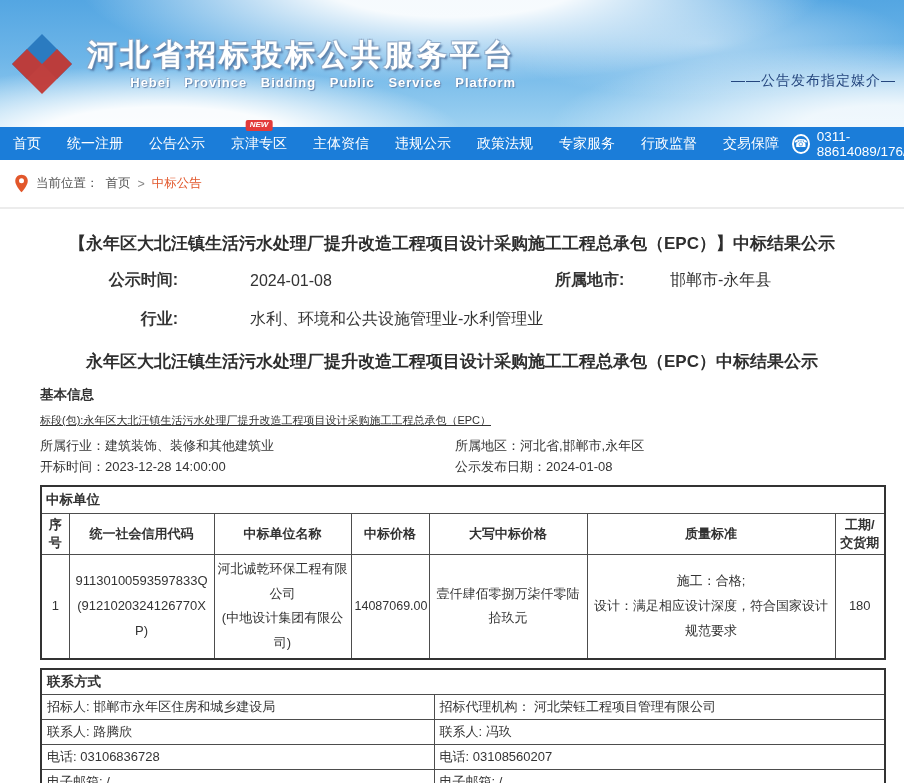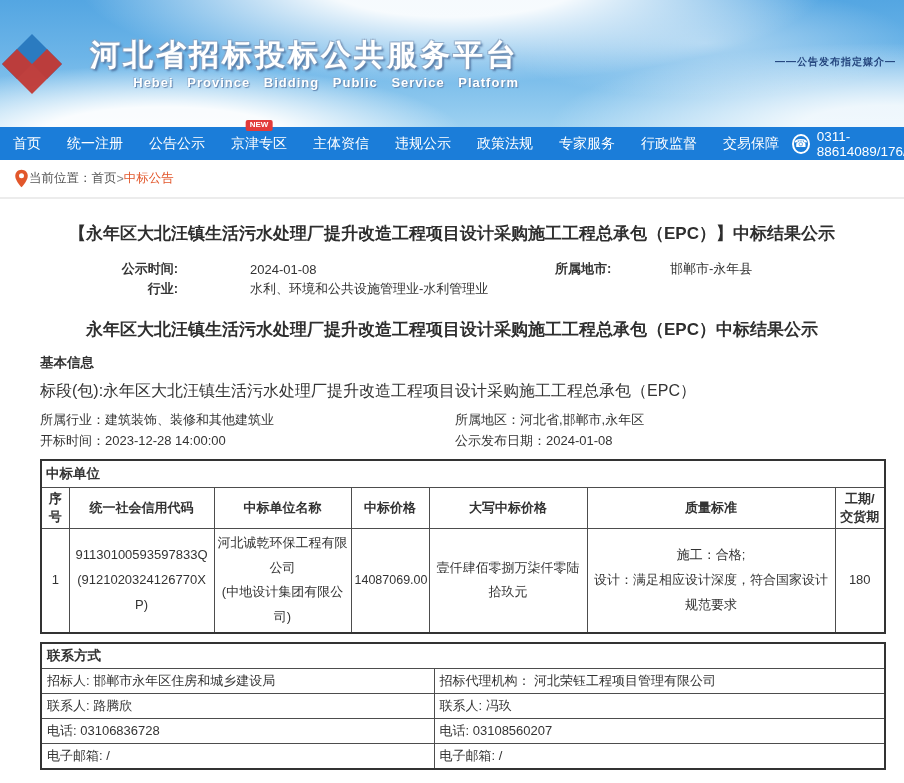--- a/index.html
+++ b/index.html
@@ -14,79 +14,79 @@
   .banner {
     position:relative; height:127px; display:flex; align-items:center;
     background:
       radial-gradient(ellipse 420px 100px at 18% 108%, rgba(255,255,255,.95) 30%, rgba(255,255,255,0) 72%),
       radial-gradient(ellipse 520px 140px at 50% -14%, rgba(255,255,255,.95) 25%, rgba(255,255,255,0) 72%),
       radial-gradient(ellipse 300px 80px at 78% 34%, rgba(255,255,255,.45) 0%, rgba(255,255,255,0) 70%),
       radial-gradient(ellipse 480px 120px at 98% 100%, rgba(255,255,255,.85) 18%, rgba(255,255,255,0) 70%),
       linear-gradient(180deg,#54a6e2 0%,#6db5e8 45%,#9dd1f1 100%);
     overflow:hidden;
   }
-  .brand { display:flex; align-items:center; gap:26px; }
+  .brand { display:flex; align-items:center; gap:13px; padding-left:10px; }
   .logo { width:64px; height:64px; flex:0 0 auto; }
   .brand-cn {
     font-size:30px; font-weight:bold; color:#fff; letter-spacing:3px; line-height:1.1;
     text-shadow:-1px -1px 0 rgba(140,165,195,.75), 1px -1px 0 rgba(140,165,195,.75),
                 -1px 1px 0 rgba(140,165,195,.75), 2px 2px 2px rgba(80,115,160,.9);
   }
   .brand-en {
     margin-top:4px; font-size:13px; font-weight:bold; color:#fff;
     letter-spacing:1px; word-spacing:9px;
     text-shadow:1px 1px 1px rgba(90,125,170,.95), -1px -1px 0 rgba(140,165,195,.5);
     text-align:right;
   }
   .slogan {
-    position:absolute; right:8px; top:55px;
-    color:#25467e; font-weight:bold; font-size:10px; letter-spacing:1px;
+    position:absolute; right:8px; top:72px;
+    color:#25467e; font-weight:normal; font-size:14px; letter-spacing:1px;
   }
 
   
   .nav {
     height:33px; background:#1b7dd9; display:flex; align-items:center;
     color:#fff; font-size:14px;
   }
   .nav a { color:#fff; text-decoration:none; padding:0 13px; position:relative; white-space:nowrap; }
   .new-badge {
     position:absolute; top:-15px; left:50%; transform:translateX(-50%);
     background:#e23b3b; color:#fff; font-size:8px; font-weight:bold;
-    padding:1px 4px 2px; border-radius:2px; line-height:1;
+    padding:1px 4px 2px; border-radius:2px; line-height:1;font-style:italic;
   }
   .phone { margin-left:auto; display:flex; align-items:center; gap:7px; padding-right:12px; font-size:13.5px; }
   .phone-circle {
     width:20px; height:20px; border:2px solid #fff; border-radius:50%;
     display:flex; align-items:center; justify-content:center; font-size:11px; line-height:1;
   }
 
   
   .breadcrumb {
-    height:39px; display:flex; align-items:center; padding-left:14px;
+    height:49px; display:flex; align-items:center; gap:7px; padding-left:14px;
     border-bottom:2px solid #ececec; font-size:12.5px; color:#555;
   }
   .breadcrumb .crumb-home { color:#555; text-decoration:none; }
   .breadcrumb .sep { color:#888; }
   .breadcrumb .current { color:#e2572b; text-decoration:none; }
 
   
   .title1 { margin:23px 30px 14px; text-align:center; font-size:17px; font-weight:bold; color:#2e2e2e; }
   .meta {
     margin:15px 0 0 40px; display:grid; grid-template-columns:138px 332px 120px 1fr;
-    row-gap:2px; font-size:13px; align-items:center;
+    row-gap:18px; font-size:16px; align-items:center;
   }
   .meta .m-label { font-weight:bold; text-align:right; }
   .meta .m-val { padding-left:72px; }
   .meta .m-label2 { font-weight:bold; padding-left:45px; }
   .meta .m-val2 { padding-left:40px; }
   .meta .span3 { grid-column:2 / 5; }
 
   .title2 { margin:20px 40px 0; text-align:center; font-size:17px; font-weight:bold; color:#2e2e2e; }
   .h-basic { margin:13px 0 0 40px; font-size:13.5px; font-weight:bold; }
-  .info-line { margin:9px 16px 0 40px; font-size:16px; }
+  .info-line { margin:9px 16px 0 40px; font-size:11px;text-decoration:underline; }
   .info-grid { display:grid; grid-template-columns:415px 1fr; margin:9px 0 0 40px; font-size:13px; row-gap:3px; }
 
   table { border-collapse:collapse; table-layout:fixed; }
   .wtable { margin:9px 0 0 40px; width:846px; border:2px solid #333; font-size:13px; }
   .wtable th, .wtable td { border:1px solid #4d4d4d; padding:2px 3px; }
   .wtable .sec-title { text-align:left; font-size:13.5px; padding:4px 4px; height:22px; }
   .wtable tbody td { text-align:center; height:100px; line-height:1.9; }
   .pre { white-space:pre-line; }
   .brk { word-break:break-all; }
   .nowrap { white-space:nowrap; font-size:12.5px; padding:0; }

